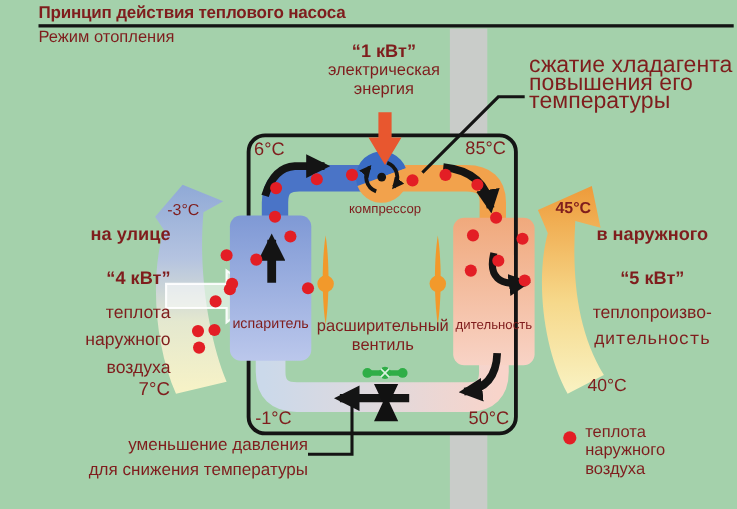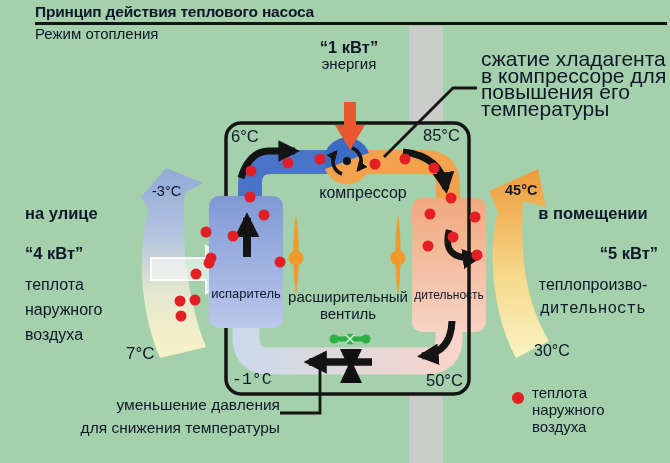--- a/index.html
+++ b/index.html
@@ -1,23 +1,23 @@
 <!DOCTYPE html>
 <html><head>
 <meta charset="utf-8">
 <style>
   html,body{margin:0;padding:0;background:#888;}
   .stage{position:relative;width:670px;height:463px;background:#a4d1ab;overflow:hidden;
-         font-family:"Liberation Sans",sans-serif;color:#0f172a;}
+         font-family:"Liberation Sans",sans-serif;color:#7f1d1d;}
   .stage svg{position:absolute;left:0;top:0;}
   .t{position:absolute;white-space:nowrap;line-height:1.12;}
   .b{font-weight:700;}
   .ctr{text-align:center;}
   .rule{position:absolute;background:#141414;}
-  .col-l{left:25px;width:130px;text-align:left;}
+  .col-l{left:25px;width:130px;text-align:right;}
   .col-r{left:528px;width:130px;text-align:center;}
   .legend{position:absolute;left:512px;top:384px;width:120px;}
   .legend-dot{position:absolute;left:0;top:8px;width:12px;height:12px;border-radius:50%;background:#e31e25;}
   .legend-text{margin-left:20px;font-size:15px;line-height:17px;}
   .note{position:absolute;left:48px;top:393px;width:232px;text-align:right;font-size:15.5px;line-height:23px;}
   .ann{font-size:21px;line-height:16.5px;}
 </style>
 </head>
 <body>
 
@@ -139,51 +139,51 @@
         <circle cx="477" cy="255" r="5.5" fill="#e31e25"></circle>
       </g>
   </svg>
 
   <div class="t b" style="left:35px;top:3px;font-size:15.5px;letter-spacing:-0.2px;">Принцип действия теплового насоса</div>
   <div class="rule" style="left:35px;top:22px;width:632px;height:2.5px;"></div>
   <div class="t" style="left:35px;top:26px;font-size:15px;">Режим отопления</div>
 
   <div class="t ctr" style="left:277px;top:38px;width:144px;">
     <div class="b" style="font-size:16.5px;">“1 кВт”</div>
+    <div style="font-size:15px;">электрическая</div>
     <div style="font-size:15px;">энергия</div>
   </div>
 
   <div class="t ann" style="left:481px;top:51px;">
     <div>сжатие хладагента</div>
-    <div>в компрессоре для</div>
     <div>повышения его</div>
     <div>температуры</div>
   </div>
 
   <div class="t b col-l" style="top:204px;font-size:16.5px;">на улице</div>
   <div class="t b col-l" style="top:244px;font-size:16.5px;">“4 кВт”</div>
   <div class="t col-l" style="top:276px;font-size:16px;">теплота</div>
   <div class="t col-l" style="top:301px;font-size:16px;">наружного</div>
   <div class="t col-l" style="top:326px;font-size:16px;">воздуха</div>
   <div class="t" style="left:152px;top:183px;font-size:14.5px;">-3°C</div>
   <div class="t" style="left:126px;top:344px;font-size:17px;">7°C</div>
 
-  <div class="t b col-r" style="top:204px;font-size:16.5px;">в помещении</div>
-  <div class="t b col-r" style="top:244px;font-size:16.5px;text-align:right;">“5 кВт”</div>
+  <div class="t b col-r" style="top:204px;font-size:16.5px;">в наружного</div>
+  <div class="t b col-r" style="top:244px;font-size:16.5px;">“5 кВт”</div>
   <div class="t col-r" style="top:276px;font-size:16px;">теплопроизво-</div>
   <div class="t col-r" style="top:301px;font-size:16px;font-family:Liberation Mono, monospace;">дительность</div>
   <div class="t" style="left:505px;top:182px;font-size:14.5px;font-weight:bold;">45°C</div>
-  <div class="t" style="left:534px;top:342px;font-size:16px;">30°C</div>
+  <div class="t" style="left:534px;top:342px;font-size:16px;">40°C</div>
 
   <div class="t" style="left:231px;top:127px;font-size:16.5px;">6°C</div>
   <div class="t" style="left:423px;top:126px;font-size:16.5px;">85°C</div>
-  <div class="t" style="left:232px;top:371px;font-size:16.5px;font-family:Liberation Mono, monospace;">-1°C</div>
+  <div class="t" style="left:232px;top:371px;font-size:16.5px;">-1°C</div>
   <div class="t" style="left:426px;top:371px;font-size:16.5px;">50°C</div>
 
-  <div class="t ctr" style="left:313px;top:184px;width:100px;font-size:16px;">компрессор</div>
+  <div class="t ctr" style="left:300px;top:184px;width:100px;font-size:12px;">компрессор</div>
   <div class="t ctr" style="left:209px;top:287px;width:74px;font-size:13px;">испаритель</div>
   <div class="t ctr" style="left:412px;top:289px;width:74px;font-size:12px;">дительность</div>
   <div class="t ctr" style="left:276px;top:289px;width:144px;font-size:15px;line-height:16.5px;">
     <div>расширительный</div>
     <div>вентиль</div>
   </div>
 
   <div class="note">
     <div>уменьшение давления</div>
     <div>для снижения температуры</div>

